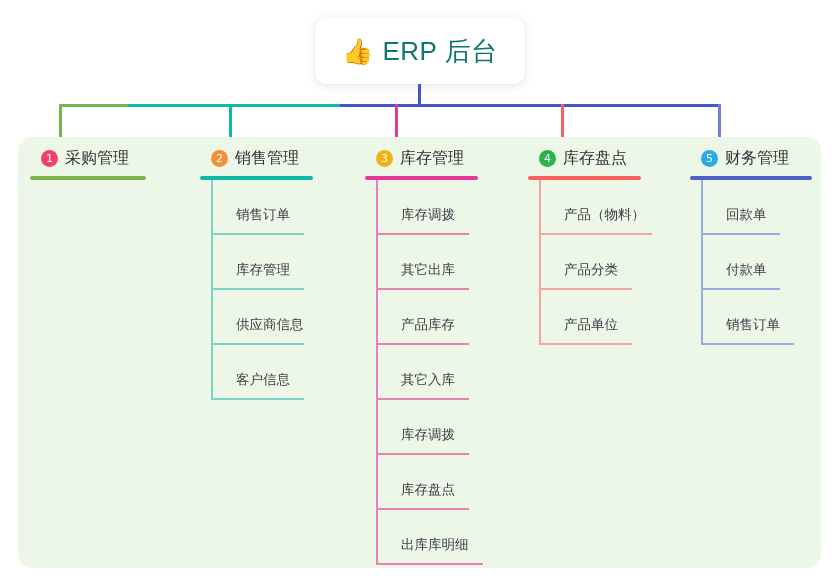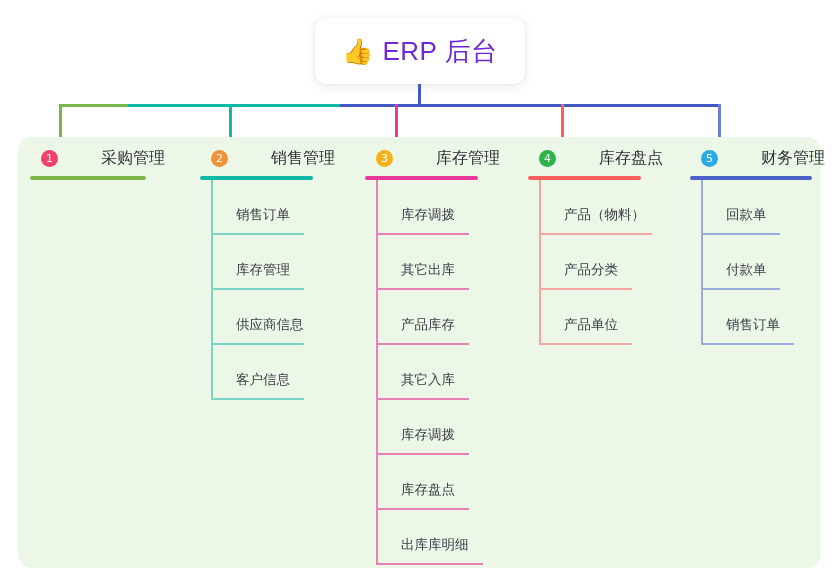--- a/index.html
+++ b/index.html
@@ -37,21 +37,21 @@
     gap: 9px;
     box-sizing: border-box;
   }
   .title-emoji {
     font-size: 25px;
     line-height: 1;
     display: inline-block;
   }
   .title-text {
     font-size: 26px;
-    color: #6d28d9;
+    color: #0f766e;
     letter-spacing: 0.5px;
     white-space: nowrap;
   }
 
   
   .conn {
     position: absolute;
   }
   .conn-v-root {
     width: 3px;
@@ -101,21 +101,20 @@
     font-size: 11px;
     line-height: 17px;
     text-align: center;
     font-family: "DejaVu Sans", sans-serif;
     flex: none;
   }
   .col-title {
     font-size: 16px;
     color: #2f3238;
     white-space: nowrap;
-    margin-left: 36px;
   }
   .col-rule {
     height: 4px;
     border-radius: 2px;
     margin-top: 6px;
   }
 
   
   .items {
     position: relative;

